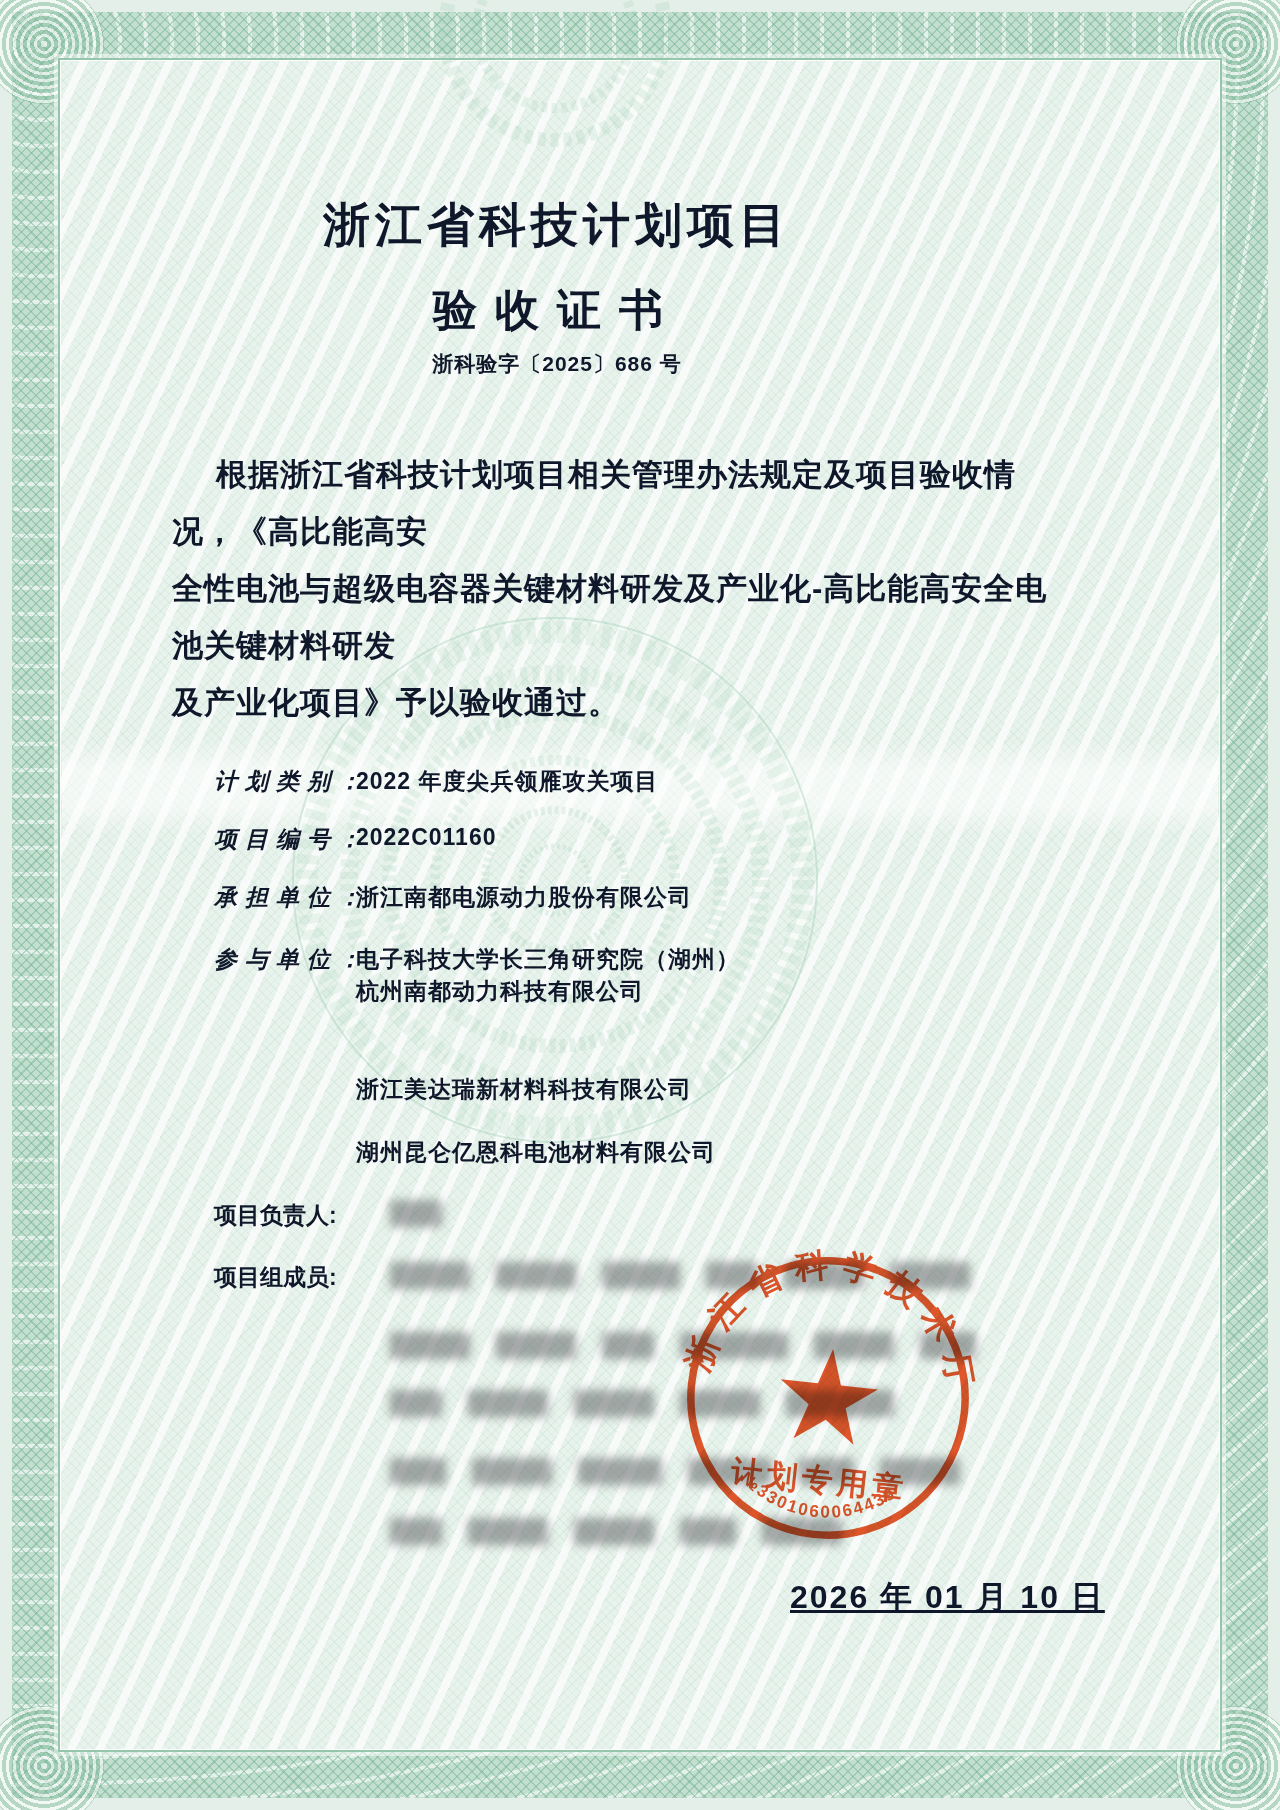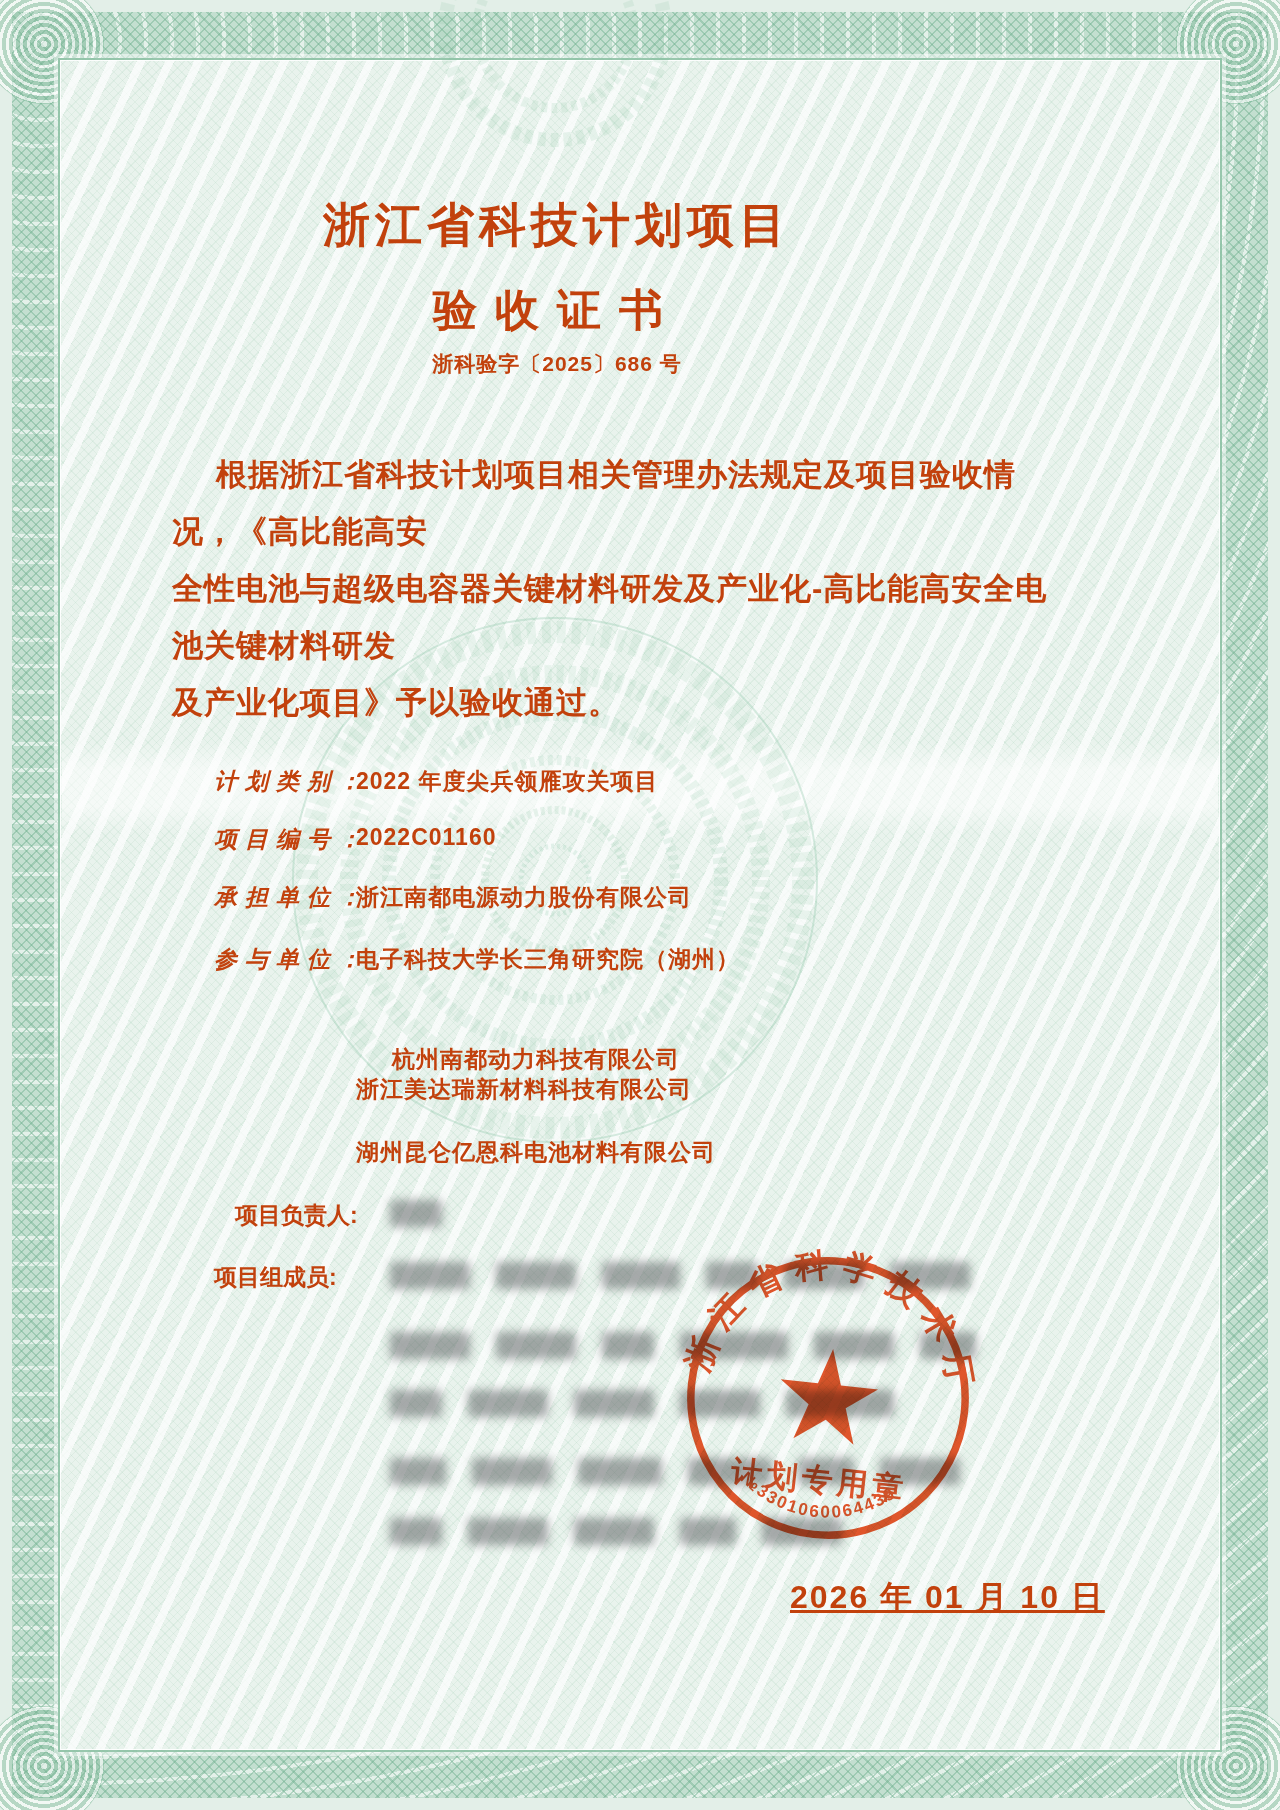--- a/index.html
+++ b/index.html
@@ -1,20 +1,20 @@
 <!DOCTYPE html>
 <html><head>
 <meta charset="utf-8">
 <style>
   html,body{margin:0;padding:0;background:#b9cfc2;}
   .page{
     position:relative; width:1280px; height:1810px; overflow:hidden;
     background:#e3efe8;
     font-family:"Liberation Sans", sans-serif;
-    color:#c2410c;
+    color:#0f172a;
   }
   
   .border-band{
     position:absolute; inset:12px;
     background-color:#c3dfd0;
     background-image:
       repeating-linear-gradient(45deg, rgba(109,175,141,.42) 0 1.5px, transparent 1.5px 7px),
       repeating-linear-gradient(-45deg, rgba(109,175,141,.42) 0 1.5px, transparent 1.5px 7px),
       repeating-radial-gradient(circle at 28px 28px, rgba(255,255,255,.55) 0 4px, transparent 4px 26px);
   }
@@ -48,22 +48,22 @@
   .center-col{left:0; width:1114px; text-align:center;}
   .cert-title{top:194px; font-size:47px; letter-spacing:5px;}
   .cert-subtitle{top:281px; font-size:44px; letter-spacing:18px;}
   .cert-docnum{top:350px; font-size:21px; letter-spacing:1px;}
   .body-par{left:172px; top:446px; width:880px; font-size:31px; line-height:57px; letter-spacing:1px;}
   .body-par .indent{text-indent:44px;}
   .flabel{left:214px; font-size:23px;}
   .flabel.sp4{letter-spacing:8px;font-style:italic;}
   .fvalue{left:356px; font-size:23px; letter-spacing:1px;}
   .y-plan{top:766px;} .y-projno{top:824px;} .y-lead{top:882px;} .y-part{top:944px;}
-  .y-part2{top:1044px;margin-left:36px;} .y-part3{top:1074px;} .y-part4{top:1137px;}
-  .y-leader{top:1200px;margin-left:21px;} .y-members{top:1262px;}
+  .y-part2{top:976px;} .y-part3{top:1074px;} .y-part4{top:1137px;}
+  .y-leader{top:1200px;} .y-members{top:1262px;}
   .date-line{left:790px; top:1576px; font-size:32px; letter-spacing:2px; font-weight:600;text-decoration:underline;}
   
   .blur-row{position:absolute; left:390px; white-space:nowrap; z-index:3;}
   .blur-chip{
     display:inline-block; height:27px; border-radius:4px; margin-right:26px;
     background:rgba(84,88,90,.5); filter:blur(5px); vertical-align:top;
   }
   
   .seal-wrap{
     position:absolute; left:678px; top:1248px; width:300px; height:300px;

